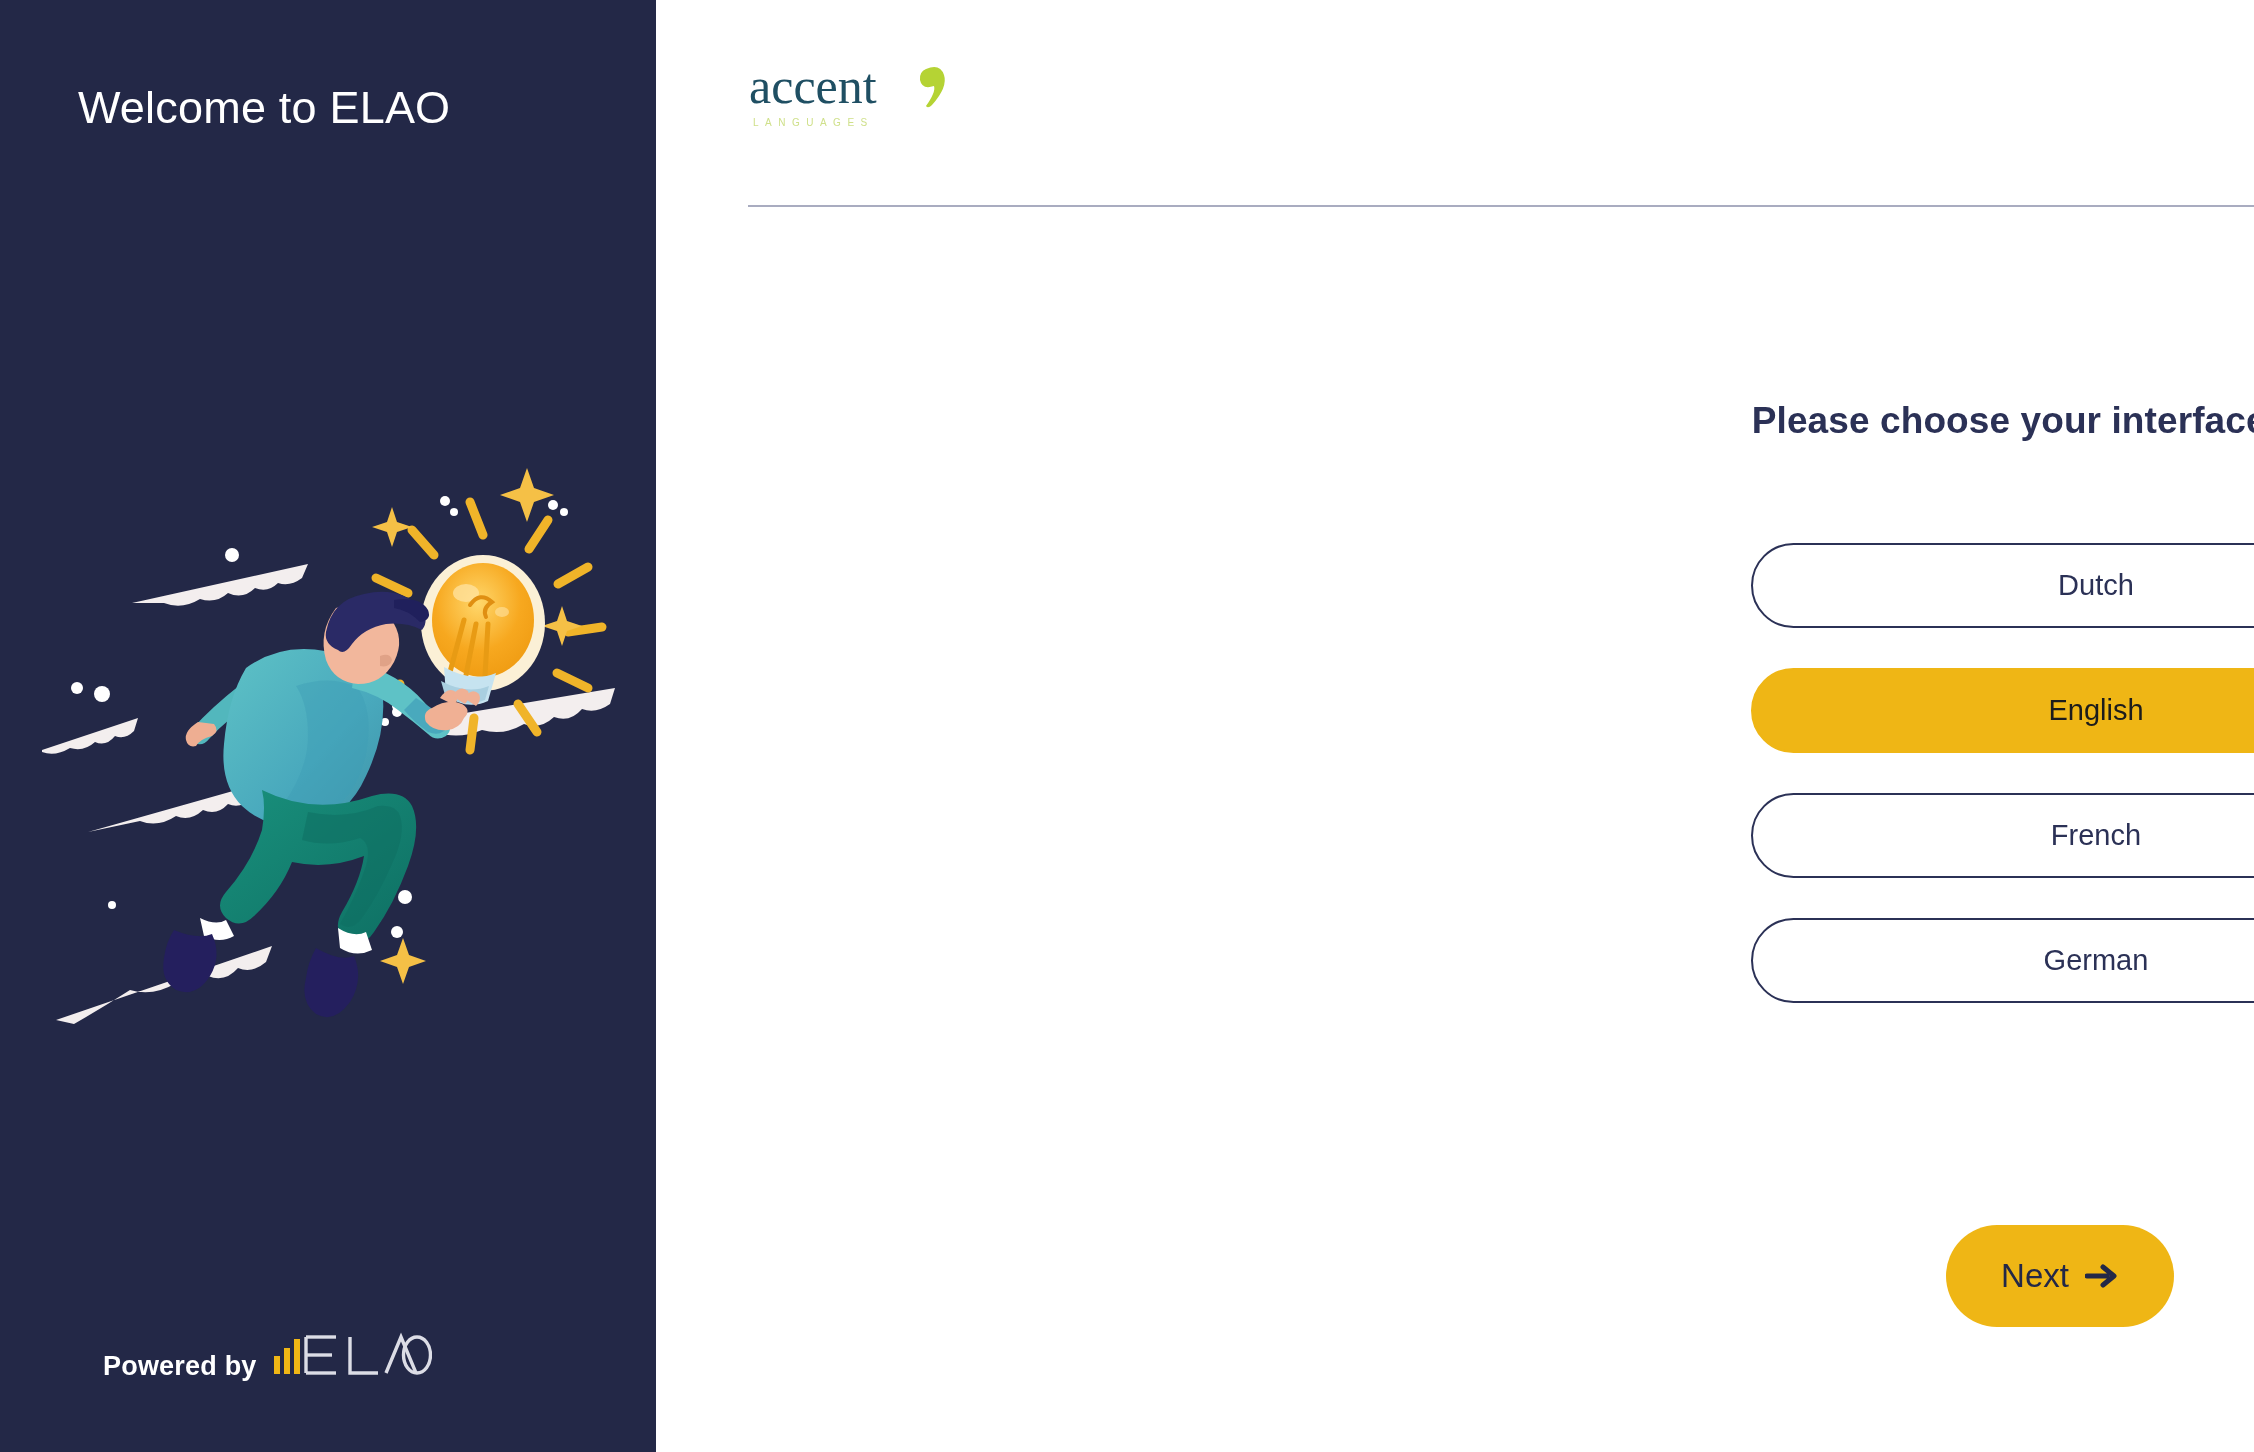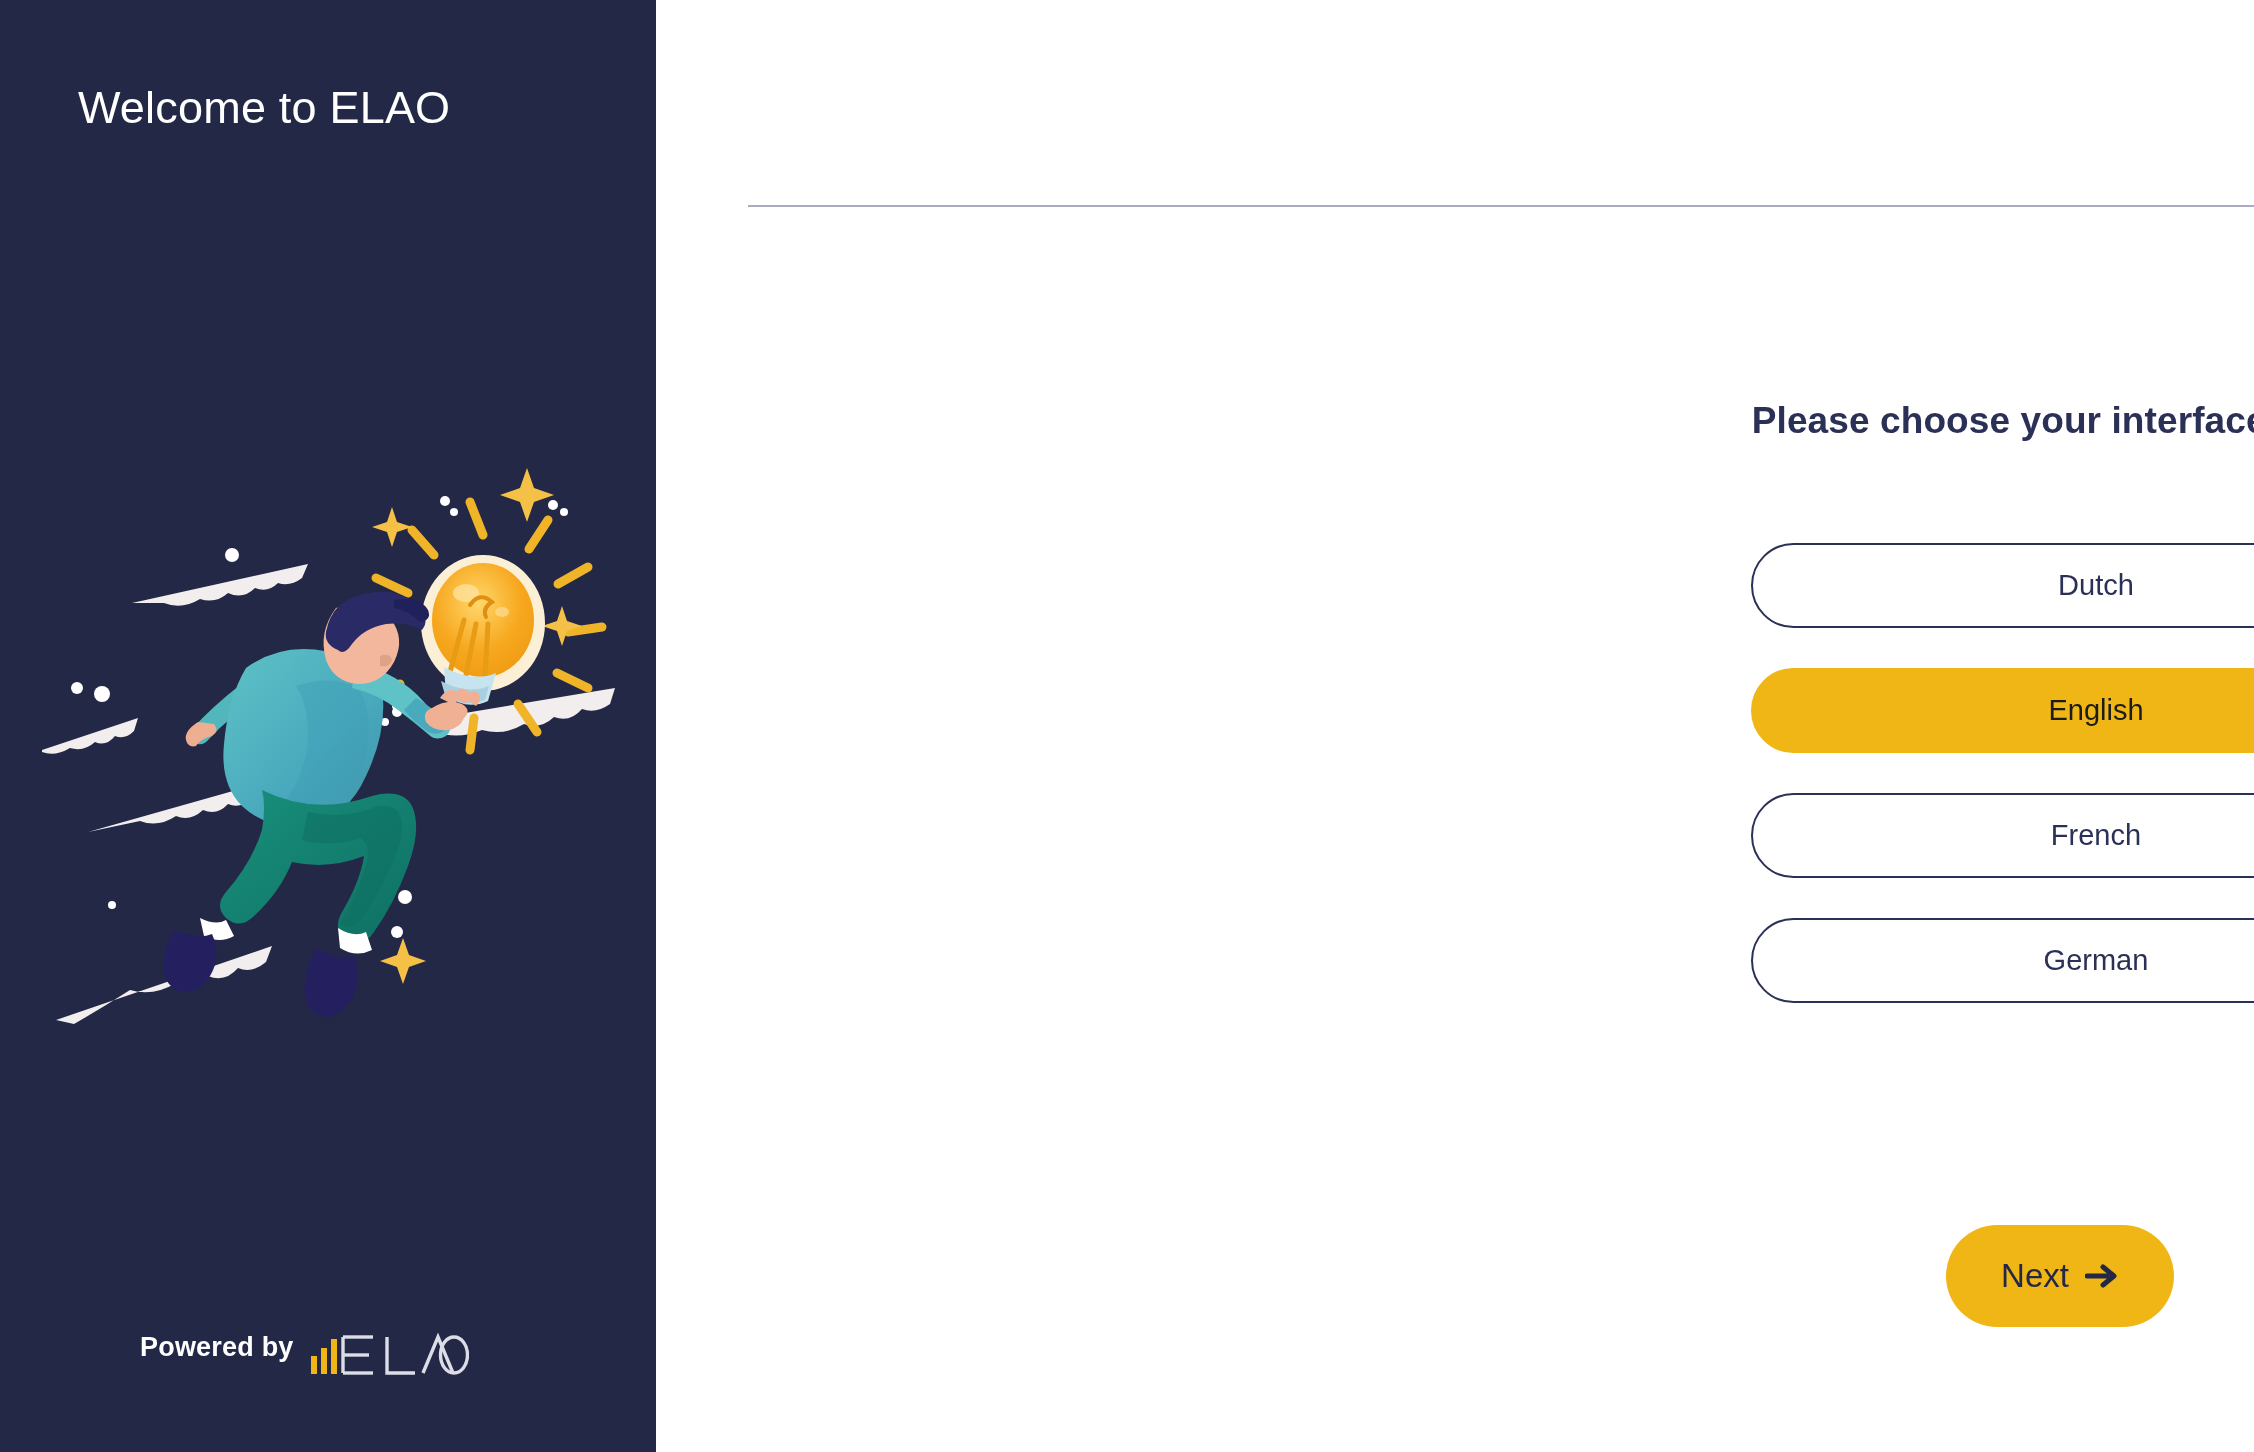--- a/index.html
+++ b/index.html
@@ -50,23 +50,22 @@
     height: 580px;
   }
   .illustration-wrap svg { display: block; width: 100%; height: 100%; }
 
   
   .powered {
     position: absolute;
     left: 103px;
     bottom: 70px;
     display: flex;
-    align-items: flex-start;
+    align-items: flex-end;
     gap: 17px;
-    margin-left: 37px;
   }
   .powered-label {
     font-size: 27px;
     font-weight: bold;
     color: #ffffff;
     letter-spacing: 0.2px;
     white-space: nowrap;
   }
   .elao-logo { display: block; }
 
@@ -318,20 +317,27 @@
 
             <ellipse cx="143" cy="23" rx="13.5" ry="18"></ellipse>
           </g>
         </svg>
       </span>
     </div>
   </aside>
 
   <section class="main">
 
+    <div class="brand-logo">
+      <svg viewBox="0 0 210 80" xmlns="http://www.w3.org/2000/svg" aria-hidden="true">
+        <text x="0" y="48" font-family="'Liberation Serif', serif" font-size="50" fill="#1f4f63">accent</text>
+        <path d="M177 14 q14 -6 18 6 q4 12 -12 30 q-4 4 -6 1 q10 -14 8 -20 q-12 4 -14 -6 q-1 -8 6 -11 Z" fill="#b5d334"></path>
+        <text x="4" y="71" font-family="'Liberation Sans', sans-serif" font-size="10" letter-spacing="6.5" fill="#cfe08a">LANGUAGES</text>
+      </svg>
+    </div>
 
     <div class="divider"></div>
 
     <div class="chooser">
       <h2 class="chooser-heading">Please choose your interface language</h2>
 
       <div class="lang-list">
         <button class="lang-btn" type="button">Dutch</button>
         <button class="lang-btn selected" type="button">English</button>
         <button class="lang-btn" type="button">French</button>

